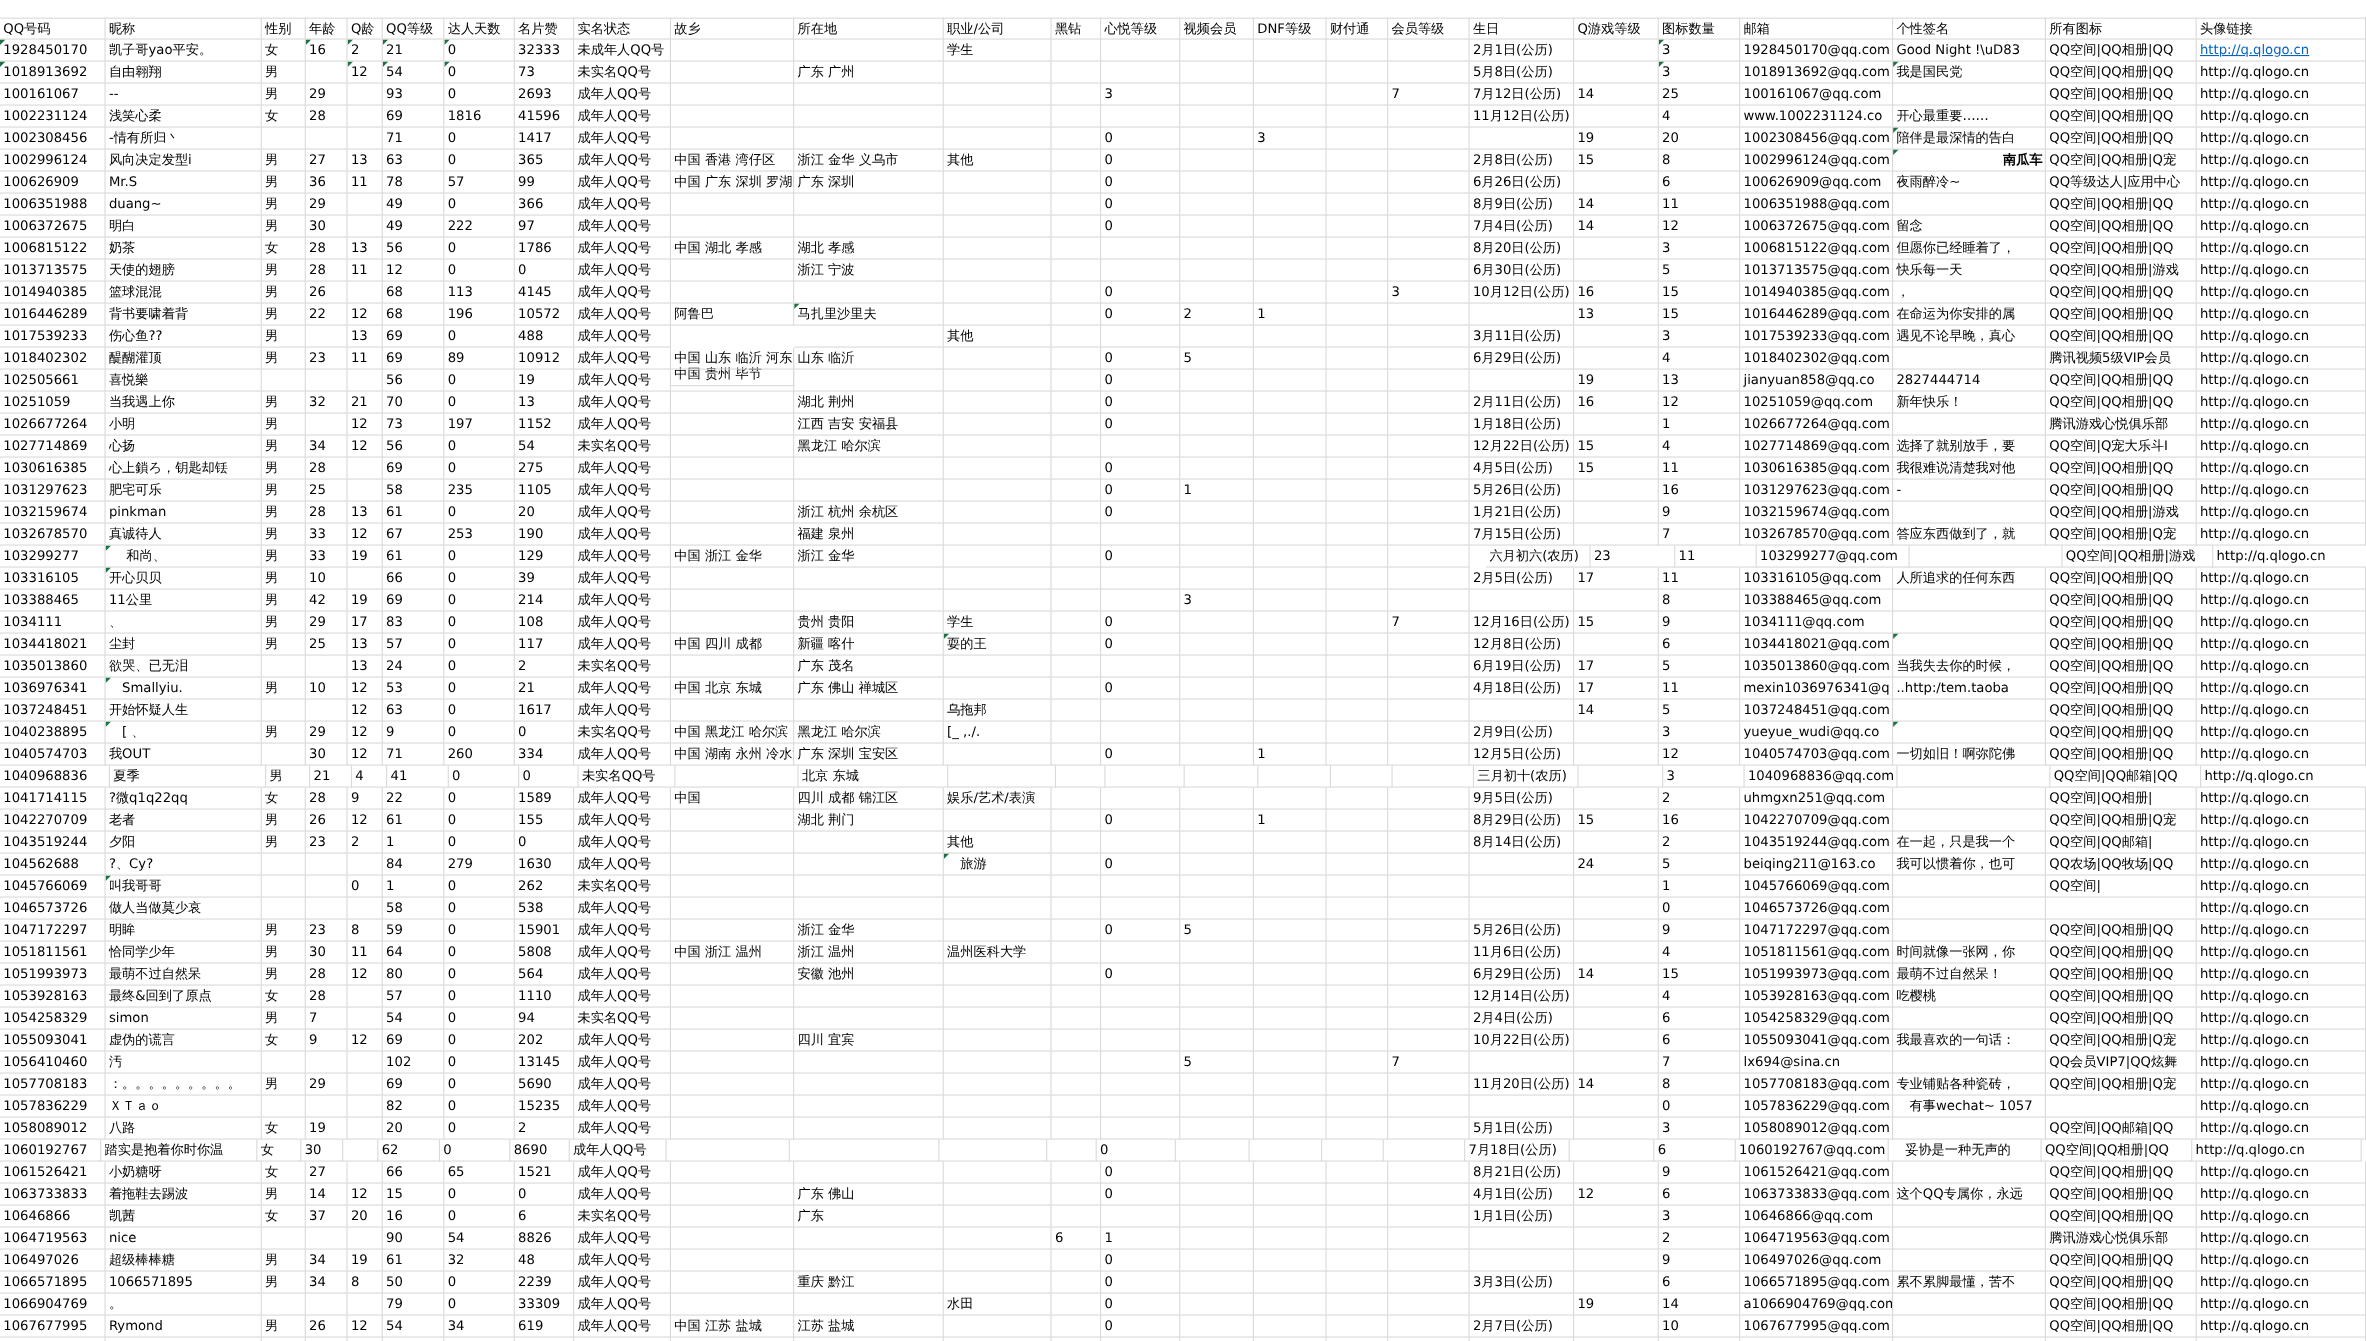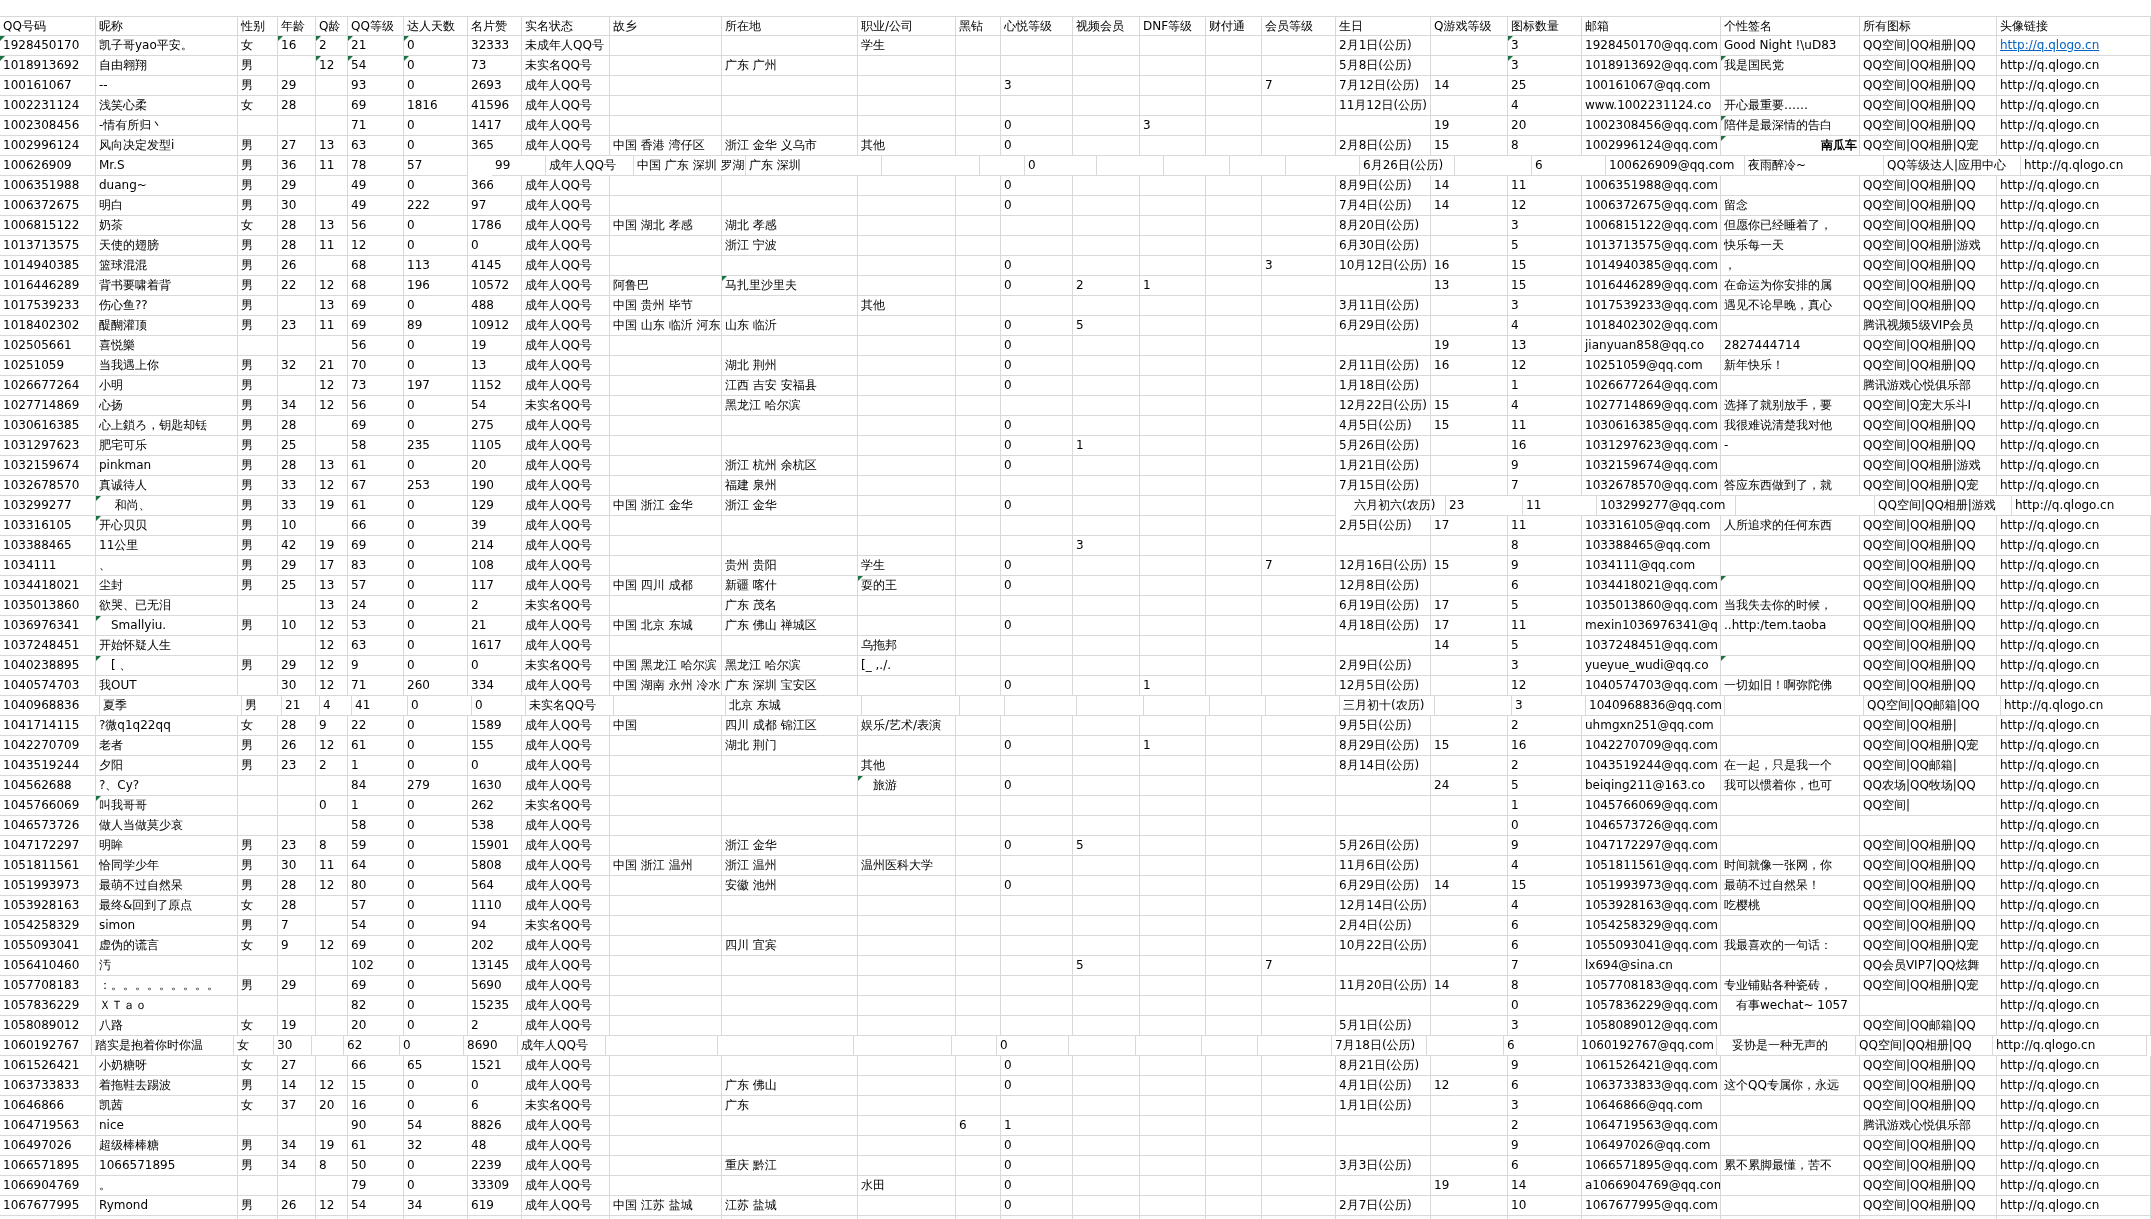--- a/index.html
+++ b/index.html
@@ -211,21 +211,21 @@
         <div class="cell" style="width: 154px;">http://q.qlogo.cn</div>
       </div>
       <div class="row">
         <div class="cell" style="width: 96px;">100626909</div>
         <div class="cell" style="width: 142px;">Mr.S</div>
         <div class="cell" style="width: 40px;">男</div>
         <div class="cell" style="width: 38px;">36</div>
         <div class="cell" style="width: 32px;">11</div>
         <div class="cell" style="width: 56px;">78</div>
         <div class="cell" style="width: 64px;">57</div>
-        <div class="cell" style="width: 54px; margin-left: 24px;">99</div>
+        <div class="cell" style="width: 54px;">99</div>
         <div class="cell" style="width: 88px;">成年人QQ号</div>
         <div class="cell" style="width: 112px;">中国 广东 深圳 罗湖区</div>
         <div class="cell" style="width: 136px;">广东 深圳</div>
         <div class="cell" style="width: 98px;"></div>
         <div class="cell" style="width: 45px;"></div>
         <div class="cell" style="width: 72px;">0</div>
         <div class="cell" style="width: 67px;"></div>
         <div class="cell" style="width: 66px;"></div>
         <div class="cell" style="width: 56px;"></div>
         <div class="cell" style="width: 74px;"></div>
@@ -402,21 +402,21 @@
       <div class="row">
         <div class="cell" style="width: 96px;">1017539233</div>
         <div class="cell" style="width: 142px;">伤心鱼??</div>
         <div class="cell" style="width: 40px;">男</div>
         <div class="cell" style="width: 38px;"></div>
         <div class="cell" style="width: 32px;">13</div>
         <div class="cell" style="width: 56px;">69</div>
         <div class="cell" style="width: 64px;">0</div>
         <div class="cell" style="width: 54px;">488</div>
         <div class="cell" style="width: 88px;">成年人QQ号</div>
-        <div class="cell" style="width: 112px;">中国 贵州 毕节</div>
+        <div class="cell" style="width: 112px; margin-top: 35px;">中国 贵州 毕节</div>
         <div class="cell" style="width: 136px;"></div>
         <div class="cell" style="width: 98px;">其他</div>
         <div class="cell" style="width: 45px;"></div>
         <div class="cell" style="width: 72px;"></div>
         <div class="cell" style="width: 67px;"></div>
         <div class="cell" style="width: 66px;"></div>
         <div class="cell" style="width: 56px;"></div>
         <div class="cell" style="width: 74px;"></div>
         <div class="cell" style="width: 95px;">3月11日(公历)</div>
         <div class="cell" style="width: 77px;"></div>

